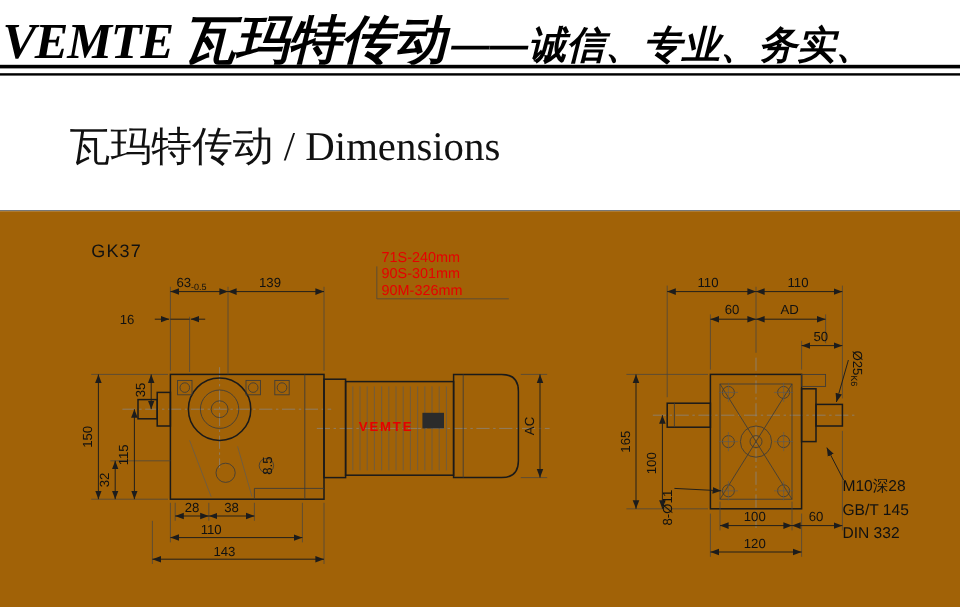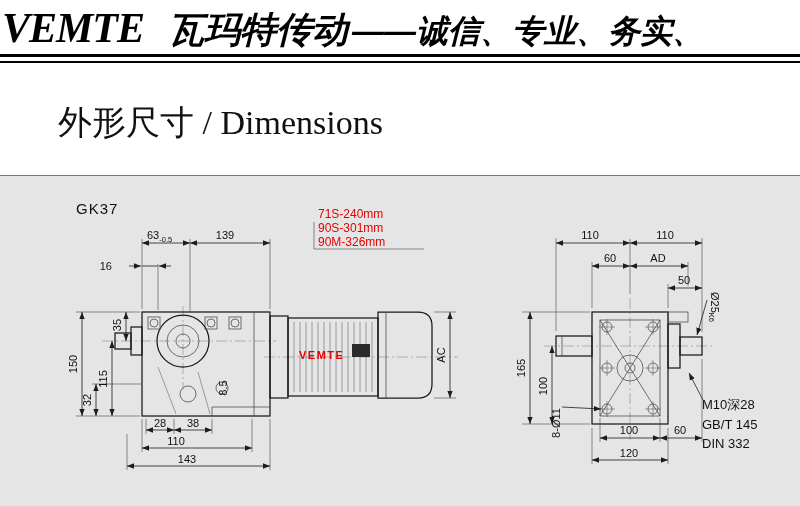--- a/index.html
+++ b/index.html
@@ -4,29 +4,29 @@
 <style>
   html,body{margin:0;padding:0;}
   body{
     width:800px;height:506px;overflow:hidden;background:#ffffff;
     font-family:"Liberation Sans","DejaVu Sans",sans-serif;color:#000;
   }
   
   .header{height:50px;padding:4px 0 0 2px;white-space:nowrap;overflow:hidden;}
   .brand{font-family:"Liberation Serif","DejaVu Serif",serif;font-style:italic;font-weight:bold;
          font-size:42px;letter-spacing:-1px;vertical-align:baseline;}
-  .brand-cn{font-size:36px;font-weight:bold;font-style:italic;margin-left:24px;text-align:center;}
+  .brand-cn{font-size:44px;font-weight:bold;font-style:italic;margin-left:8px;text-align:center;}
   .slogan{font-size:32px;font-weight:bold;font-style:italic;margin-left:4px;}
   .double-rule{border-top:3px solid #000;border-bottom:2px solid #000;height:4px;}
   
   .title{margin:40px 0 0 58px;font-size:34px;font-weight:400;line-height:1.2;
          font-family:"Liberation Serif","DejaVu Serif",serif;color:#111;}
   .section-rule{margin-top:31px;border-top:1px solid #777;height:0;}
   
-  .drawing{background:#e5e5e5;}
+  .drawing{background:#a16207;}
   svg{display:block;}
   svg text{font-family:"Liberation Sans","DejaVu Sans",sans-serif;font-size:11px;fill:#111;}
   svg .gk{font-size:15px;letter-spacing:1px;}
   svg .redtxt{fill:#e60000;font-size:12px;}
   svg .motorbrand{fill:#e60000;font-size:11px;font-weight:bold;letter-spacing:1.5px;}
   svg .note{font-size:13px;}
   svg .tol{font-size:7.5px;}
   .ol{fill:none;stroke:#1a1a1a;stroke-width:1.25;}
   .tl{fill:none;stroke:#3a3a3a;stroke-width:0.7;}
   .fin{stroke:#5a5a5a;stroke-width:0.55;}
@@ -38,21 +38,21 @@
 </head>
 <body>
 
 <div class="page">
 
   <div class="header">
     <span class="brand">VEMTE</span><span class="brand-cn">瓦玛特传动</span><span class="slogan">——诚信、专业、务实、</span>
   </div>
   <div class="double-rule"></div>
 
-  <h1 class="title">外形尺寸 / Dimensions</h1>
+  <h1 class="title">瓦玛特传动 / Dimensions</h1>
   <div class="section-rule"></div>
 
   <div class="drawing">
     <svg width="800" height="330" viewBox="0 0 800 330">
       <defs>
         <marker id="ar" viewBox="0 0 10 10" refX="10" refY="5" markerWidth="9" markerHeight="9" orient="auto-start-reverse">
           <path d="M0,1.2 L10,5 L0,8.8 z" fill="#1c1c1c"></path>
         </marker>
         <g id="hole">
           <circle r="5" class="tl"></circle>

